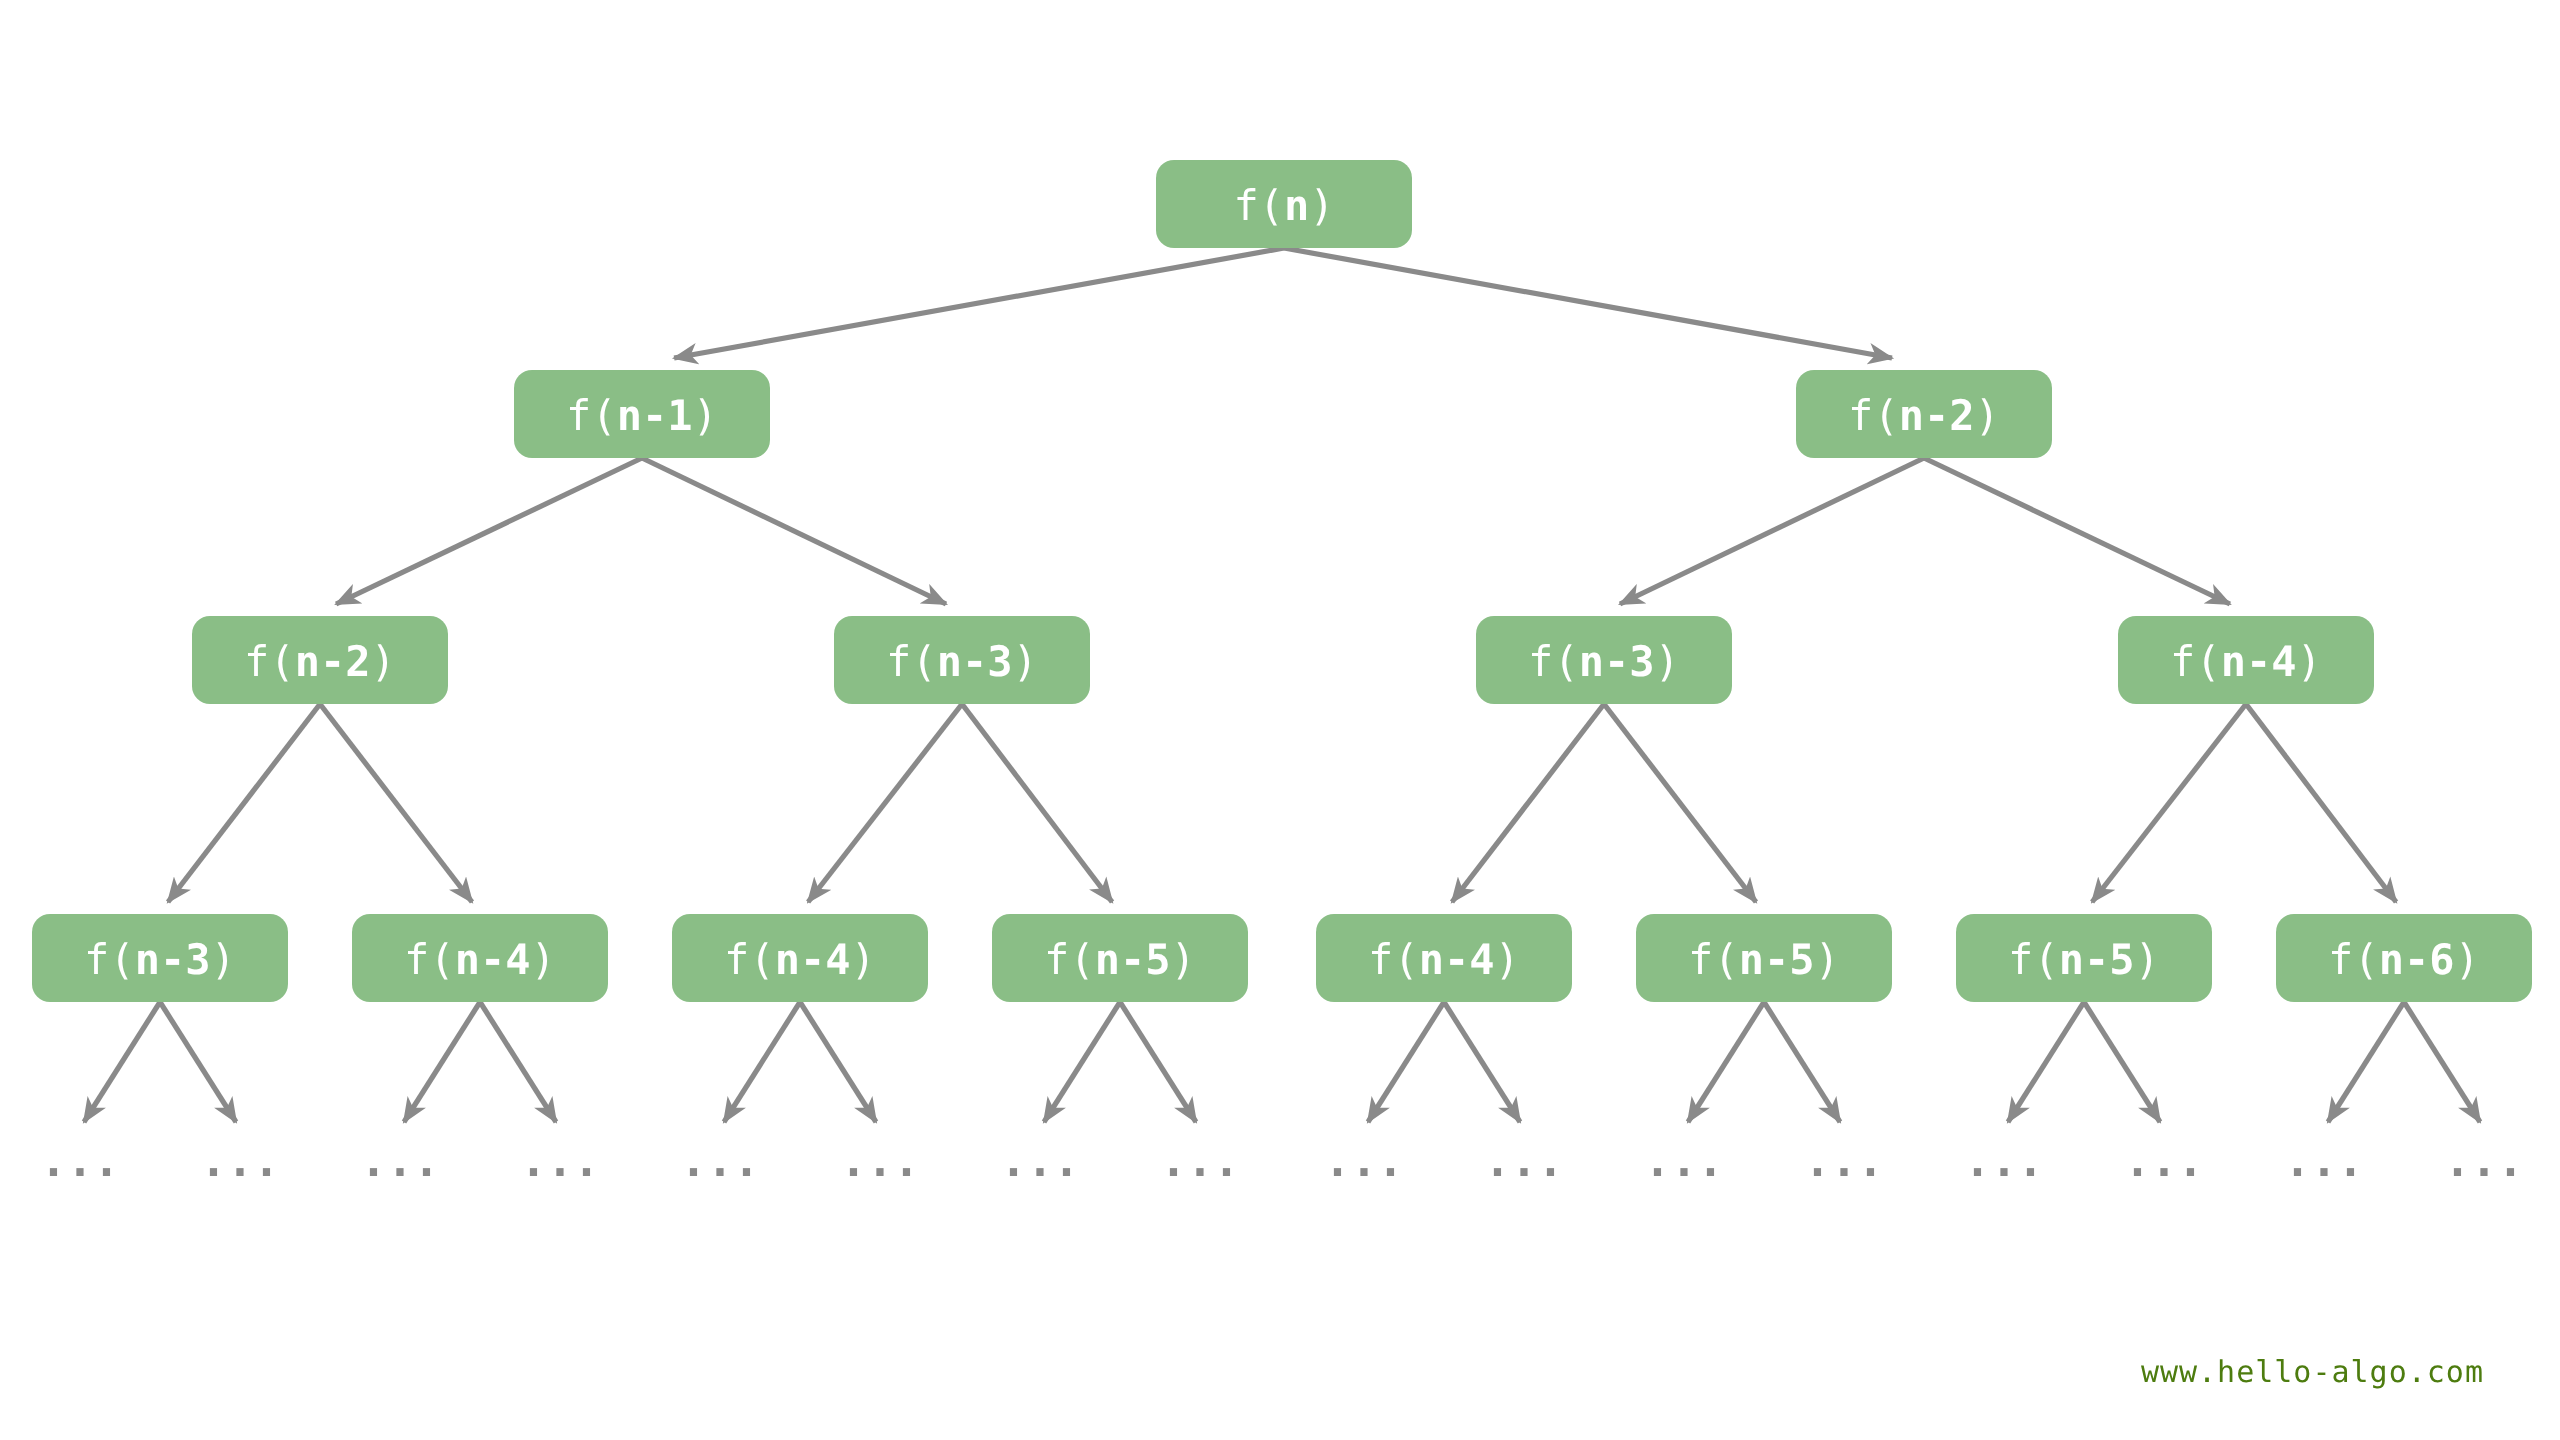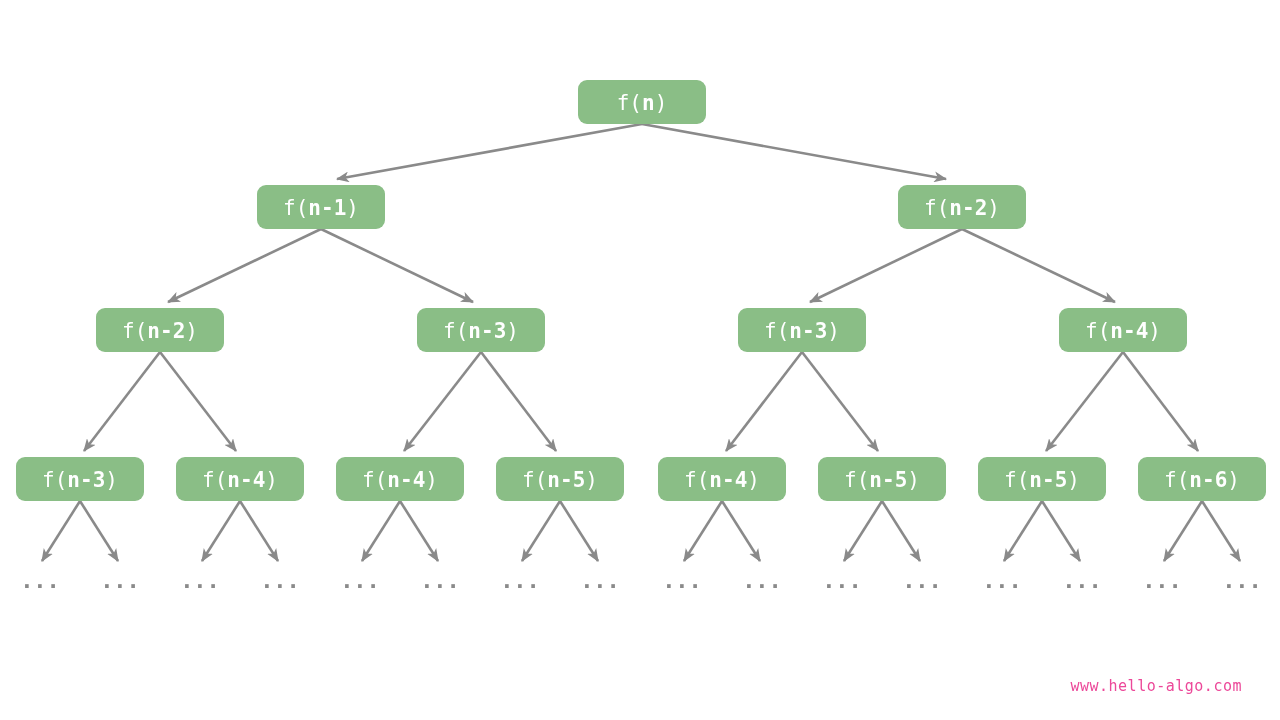--- a/index.html
+++ b/index.html
@@ -156,14 +156,14 @@
       <text x="600" y="588" text-anchor="middle" class="ellipsis-label" fill="#8A8A8A">...</text>
       <text x="682" y="588" text-anchor="middle" class="ellipsis-label" fill="#8A8A8A">...</text>
       <text x="762" y="588" text-anchor="middle" class="ellipsis-label" fill="#8A8A8A">...</text>
       <text x="842" y="588" text-anchor="middle" class="ellipsis-label" fill="#8A8A8A">...</text>
       <text x="922" y="588" text-anchor="middle" class="ellipsis-label" fill="#8A8A8A">...</text>
       <text x="1002" y="588" text-anchor="middle" class="ellipsis-label" fill="#8A8A8A">...</text>
       <text x="1082" y="588" text-anchor="middle" class="ellipsis-label" fill="#8A8A8A">...</text>
       <text x="1162" y="588" text-anchor="middle" class="ellipsis-label" fill="#8A8A8A">...</text>
       <text x="1242" y="588" text-anchor="middle" class="ellipsis-label" fill="#8A8A8A">...</text>
     </svg>
-  <span class="watermark" style="color: #ec4899;">www.hello-algo.com</span>
+  <span class="watermark" style="color: #4d7c0f;">www.hello-algo.com</span>
 </div>
 
 </body></html>

